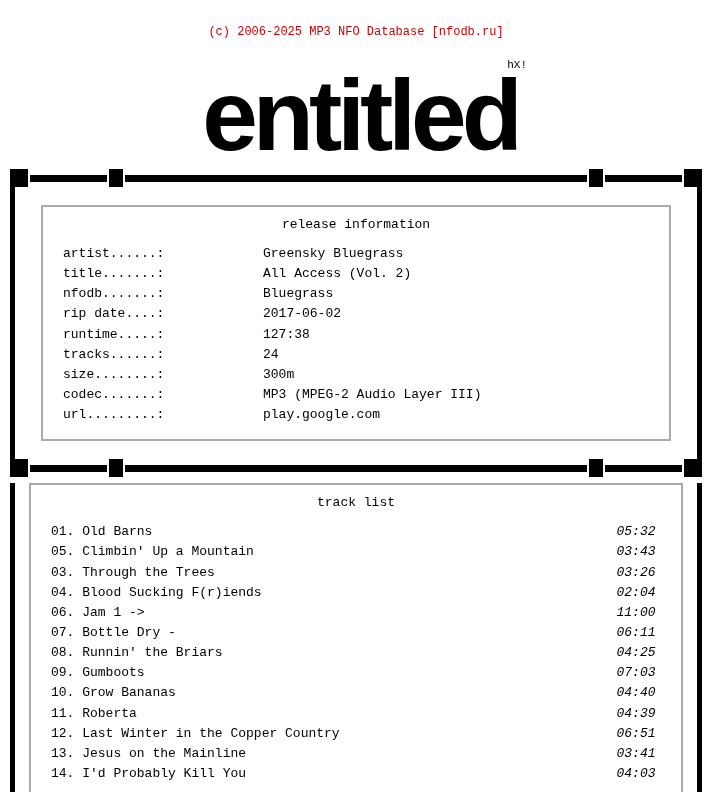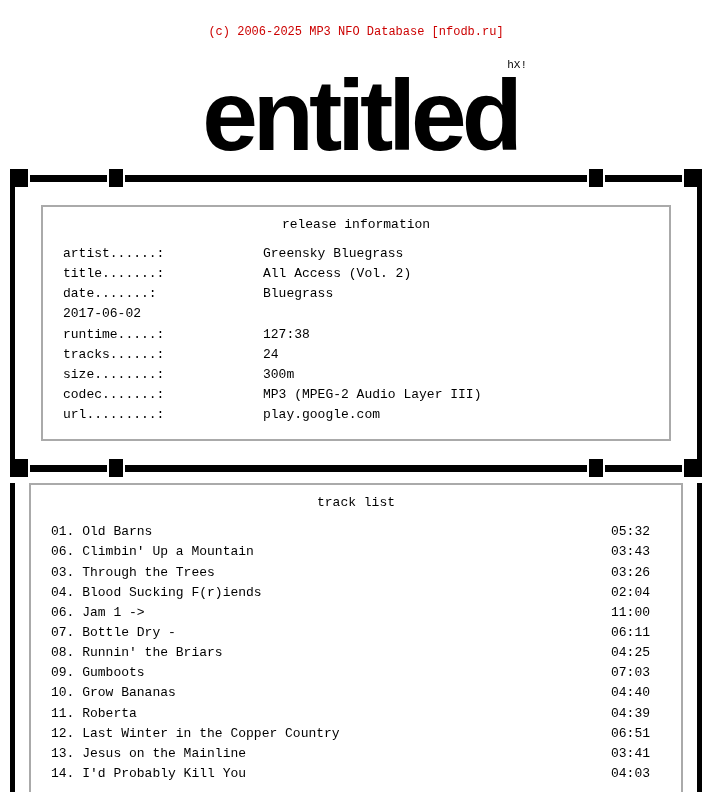--- a/index.html
+++ b/index.html
@@ -67,22 +67,23 @@
       justify-content: space-between;
       line-height: 1.55;
     }
 
     .track-name {
       flex: 1;
       font-family: Liberation Mono, monospace;
     }
 
     .track-time {
-      text-align: left;
+      text-align: center;
       min-width: 50px;
+      font-style: italic;
     }
 
   </style>
 </head>
 <body>
 
 <div class="copyright">(c) 2006-2025 MP3 NFO Database [nfodb.ru]</div>
 
 <div class="logo-area">
   <div class="hx-badge">hX!</div>
@@ -112,24 +113,25 @@
     <div id="release-fields">
     <div class="info-row">
           <span class="info-label">artist......:</span>
           <span class="info-value">Greensky Bluegrass</span>
         </div>
         <div class="info-row">
           <span class="info-label">title.......:</span>
           <span class="info-value">All Access (Vol. 2)</span>
         </div>
         <div class="info-row">
-          <span class="info-label">date.......:</span>
+          <span class="info-label">nfodb.......:</span>
           <span class="info-value">Bluegrass</span>
         </div>
         <div class="info-row">
+          <span class="info-label">rip date....:</span>
           <span class="info-value">2017-06-02</span>
         </div>
         <div class="info-row">
           <span class="info-label">runtime.....:</span>
           <span class="info-value">127:38</span>
         </div>
         <div class="info-row">
           <span class="info-label">tracks......:</span>
           <span class="info-value">24</span>
         </div>
@@ -161,21 +163,21 @@
 
 <div style="margin: 0 10px; border-left: 5px solid #000; border-right: 5px solid #000; padding: 0;">
   <div style="margin: 6px 14px; padding: 10px 20px 14px 20px; border: 2px solid #aaa;">
     <div class="section-title">track list</div>
     <div id="track-rows">
     <div class="track-row">
           <span class="track-name">01. Old Barns</span>
           <span class="track-time">05:32</span>
         </div>
         <div class="track-row">
-          <span class="track-name">06. Climbin' Up a Mountain</span>
+          <span class="track-name">05. Climbin' Up a Mountain</span>
           <span class="track-time">03:43</span>
         </div>
         <div class="track-row">
           <span class="track-name">03. Through the Trees</span>
           <span class="track-time">03:26</span>
         </div>
         <div class="track-row">
           <span class="track-name">04. Blood Sucking F(r)iends</span>
           <span class="track-time">02:04</span>
         </div>

